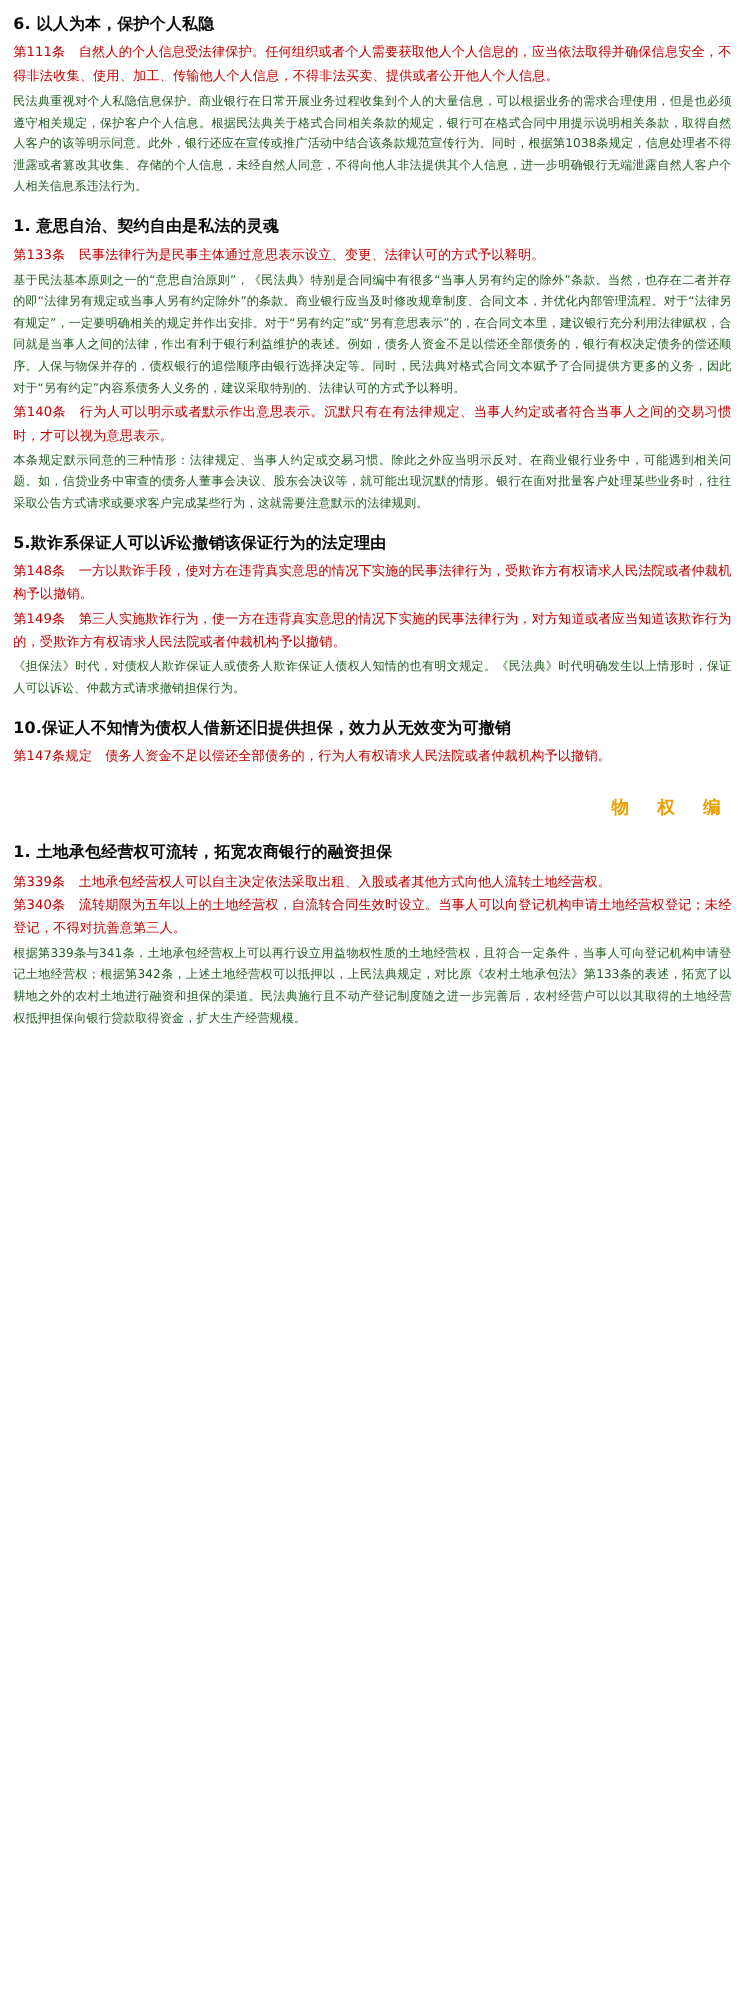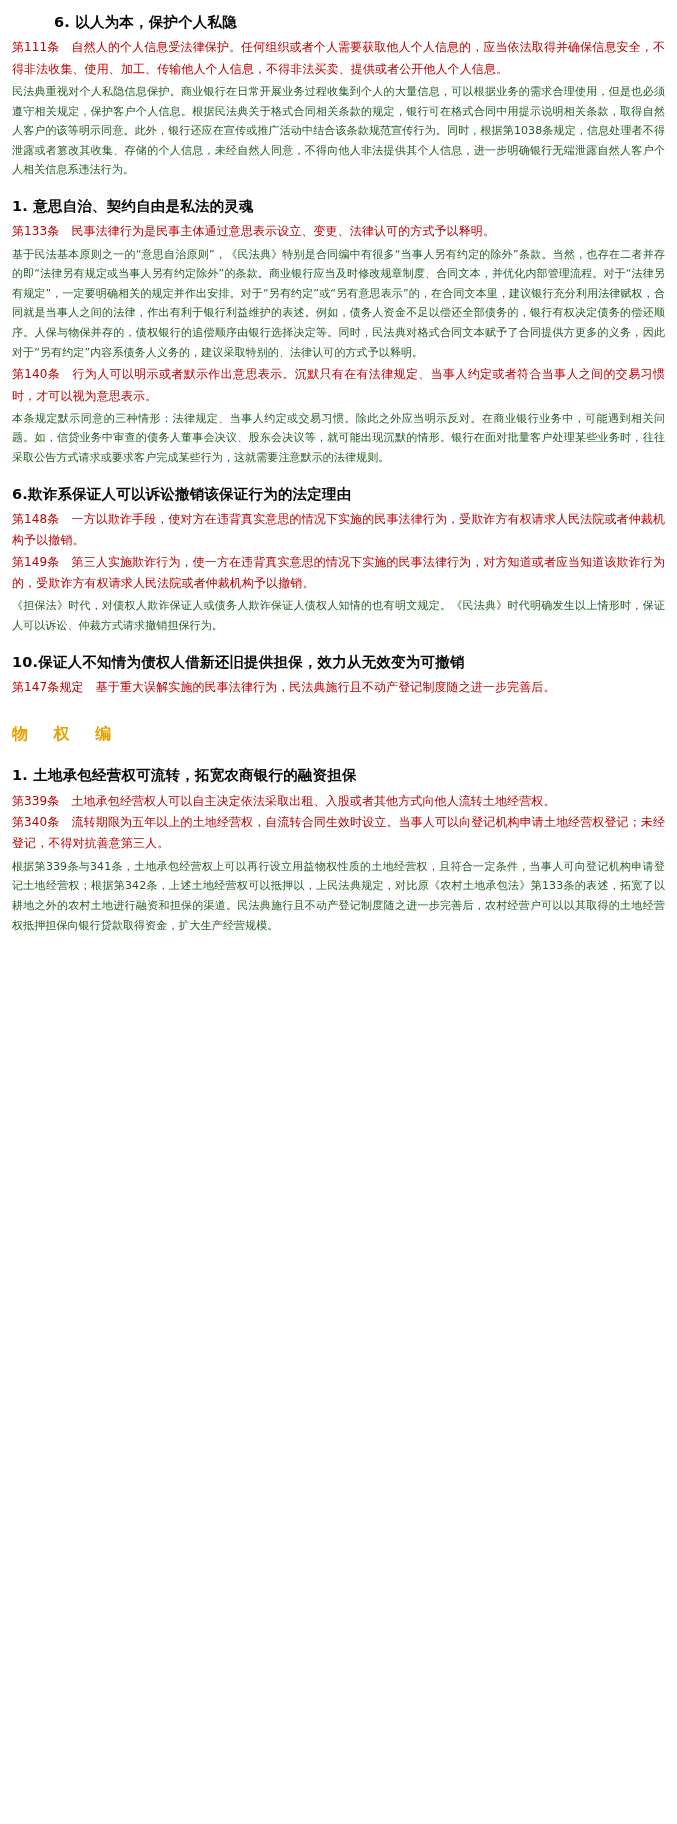--- a/index.html
+++ b/index.html
@@ -23,40 +23,39 @@
   .heading {
     color: #0a0a0a;
     font-weight: bold;
     font-size: 14.5px;
     line-height: 1.75;
     letter-spacing: 0.2px;
     margin: 14px 0 0 0;
   }
   .heading.first {
     margin-top: 0;
-    margin-left: 42px;
   }
   .law {
     color: #c00000;
     font-size: 12px;
     line-height: 1.78;
     text-align: justify;
     margin: 2px 0 0 0;
     letter-spacing: 0.1px;
   }
   .comment {
     color: #1f5c1f;
     font-size: 11px;
     line-height: 1.78;
     text-align: justify;
     margin: 2px 0 0 0;
     letter-spacing: 0.1px;
   }
   .part-title {
-    text-align: left;
+    text-align: right;
     color: #e8a000;
     font-weight: bold;
     font-size: 16px;
     letter-spacing: 10px;
     margin: 26px 0 18px 0;
   }
 </style>
 </head>
 <body>
 
@@ -73,29 +72,29 @@
     <div class="law">第133条　民事法律行为是民事主体通过意思表示设立、变更、法律认可的方式予以释明。</div>
     <div class="comment">基于民法基本原则之一的“意思自治原则”，《民法典》特别是合同编中有很多“当事人另有约定的除外”条款。当然，也存在二者并存的即“法律另有规定或当事人另有约定除外”的条款。商业银行应当及时修改规章制度、合同文本，并优化内部管理流程。对于“法律另有规定”，一定要明确相关的规定并作出安排。对于“另有约定”或“另有意思表示”的，在合同文本里，建议银行充分利用法律赋权，合同就是当事人之间的法律，作出有利于银行利益维护的表述。例如，债务人资金不足以偿还全部债务的，银行有权决定债务的偿还顺序。人保与物保并存的，债权银行的追偿顺序由银行选择决定等。同时，民法典对格式合同文本赋予了合同提供方更多的义务，因此对于“另有约定”内容系债务人义务的，建议采取特别的、法律认可的方式予以释明。</div>
   </div>
 
   <div class="sec">
     <div class="law">第140条　行为人可以明示或者默示作出意思表示。沉默只有在有法律规定、当事人约定或者符合当事人之间的交易习惯时，才可以视为意思表示。</div>
     <div class="comment">本条规定默示同意的三种情形：法律规定、当事人约定或交易习惯。除此之外应当明示反对。在商业银行业务中，可能遇到相关问题。如，信贷业务中审查的债务人董事会决议、股东会决议等，就可能出现沉默的情形。银行在面对批量客户处理某些业务时，往往采取公告方式请求或要求客户完成某些行为，这就需要注意默示的法律规则。</div>
   </div>
 
   <div class="sec">
-    <div class="heading">6.欺诈系保证人可以诉讼撤销该保证行为的法定理由</div>
+    <div class="heading">5.欺诈系保证人可以诉讼撤销该保证行为的法定理由</div>
     <div class="law" style="white-space:pre-line">第148条　一方以欺诈手段，使对方在违背真实意思的情况下实施的民事法律行为，受欺诈方有权请求人民法院或者仲裁机构予以撤销。
 第149条　第三人实施欺诈行为，使一方在违背真实意思的情况下实施的民事法律行为，对方知道或者应当知道该欺诈行为的，受欺诈方有权请求人民法院或者仲裁机构予以撤销。</div>
     <div class="comment">《担保法》时代，对债权人欺诈保证人或债务人欺诈保证人债权人知情的也有明文规定。《民法典》时代明确发生以上情形时，保证人可以诉讼、仲裁方式请求撤销担保行为。</div>
   </div>
 
   <div class="sec">
     <div class="heading">10.保证人不知情为债权人借新还旧提供担保，效力从无效变为可撤销</div>
-    <div class="law">第147条规定　基于重大误解实施的民事法律行为，民法典施行且不动产登记制度随之进一步完善后。</div>
+    <div class="law">第147条规定　债务人资金不足以偿还全部债务的，行为人有权请求人民法院或者仲裁机构予以撤销。</div>
   </div>
 
   <div class="part-title">物 权 编</div>
 
   <div class="sec">
     <div class="heading">1. 土地承包经营权可流转，拓宽农商银行的融资担保</div>
     <div class="law" style="white-space:pre-line">第339条　土地承包经营权人可以自主决定依法采取出租、入股或者其他方式向他人流转土地经营权。
 第340条　流转期限为五年以上的土地经营权，自流转合同生效时设立。当事人可以向登记机构申请土地经营权登记；未经登记，不得对抗善意第三人。</div>
     <div class="comment">根据第339条与341条，土地承包经营权上可以再行设立用益物权性质的土地经营权，且符合一定条件，当事人可向登记机构申请登记土地经营权；根据第342条，上述土地经营权可以抵押以，上民法典规定，对比原《农村土地承包法》第133条的表述，拓宽了以耕地之外的农村土地进行融资和担保的渠道。民法典施行且不动产登记制度随之进一步完善后，农村经营户可以以其取得的土地经营权抵押担保向银行贷款取得资金，扩大生产经营规模。</div>
   </div>

